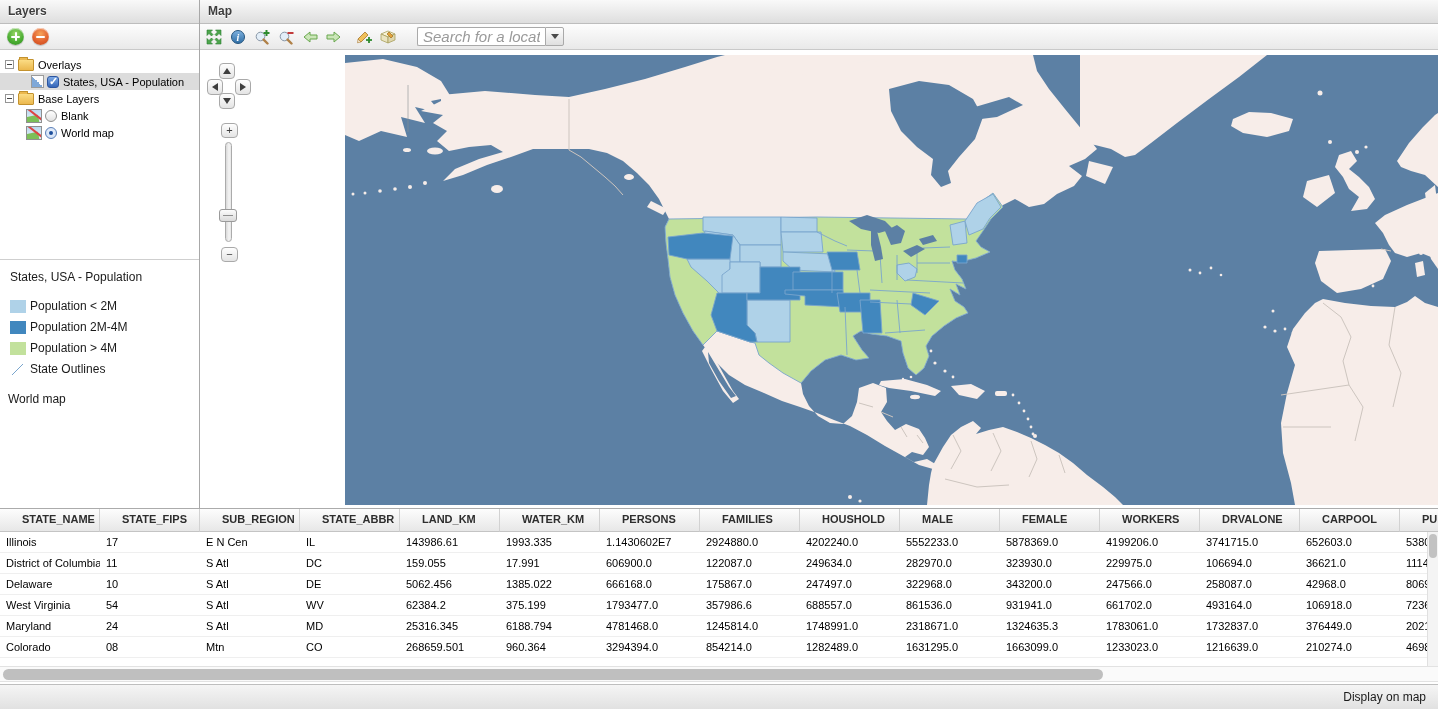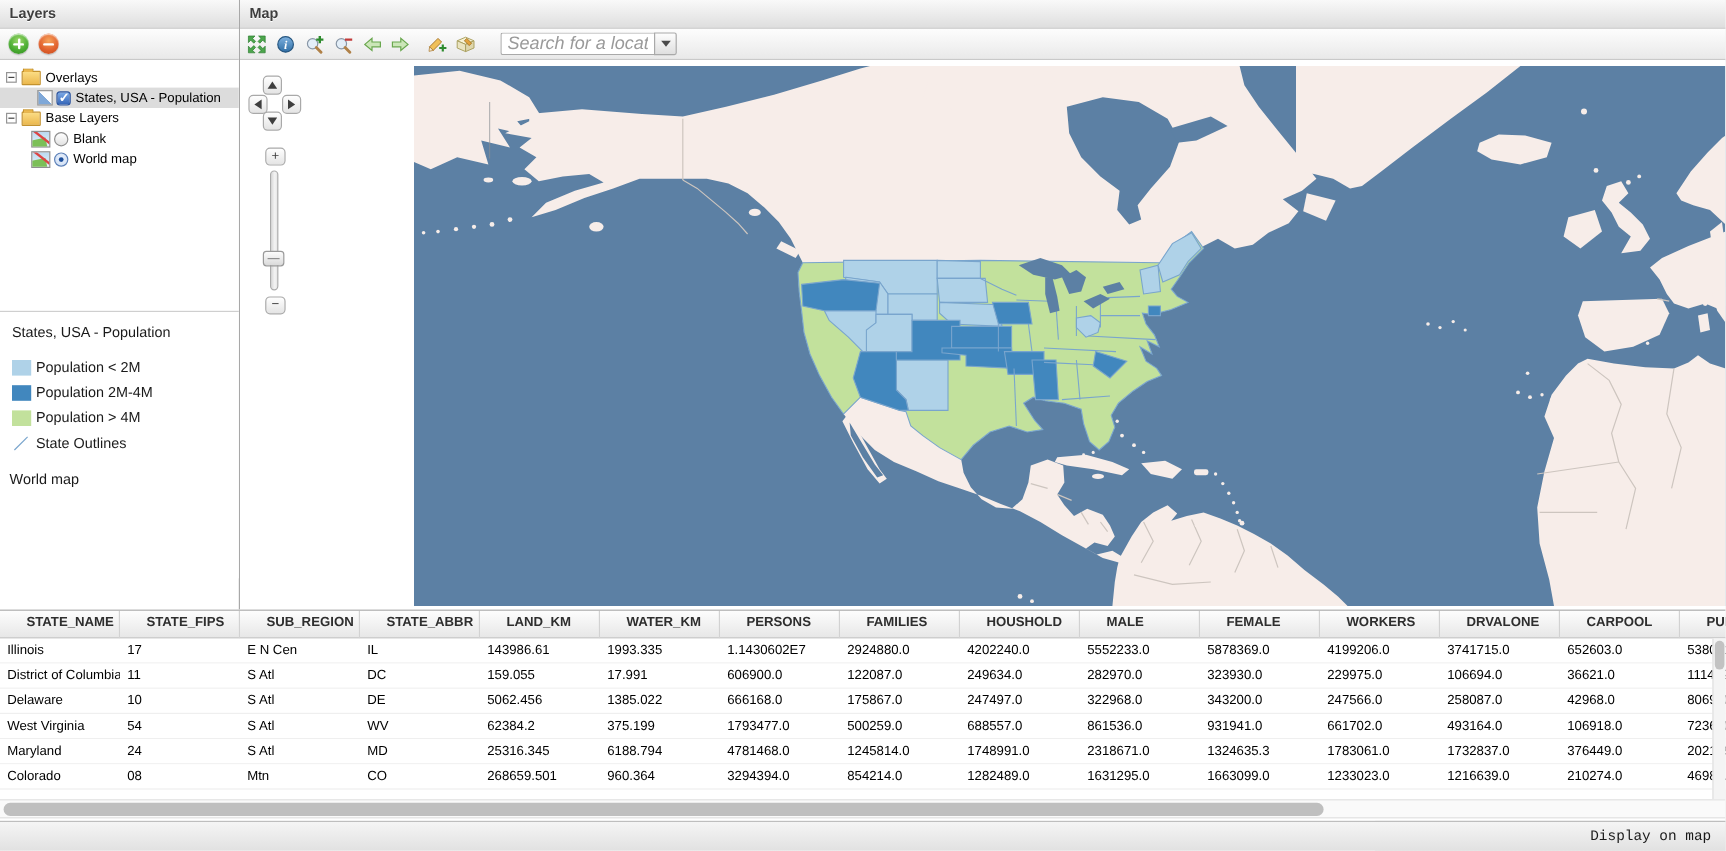--- a/index.html
+++ b/index.html
@@ -106,21 +106,21 @@
   .td { width:100px; flex:none; padding:4px 4px 0 6px; font-size:11px; color:#000;
     white-space:nowrap; overflow:hidden; }
   .hscroll { position:absolute; left:0; top:157px; width:1438px; height:16px; background:#FAFAFA;
     border-top:1px solid #E2E2E2; border-bottom:1px solid #E2E2E2; }
   .hscroll-thumb { position:absolute; left:3px; top:2px; width:1100px; height:11px; background:#BFBFBF; border-radius:6px; cursor:grab; }
   .vscroll { position:absolute; right:0; top:23px; width:11px; height:134px; background:#F4F4F4; border-left:1px solid #E0E0E0; }
   .vscroll-thumb { position:absolute; left:1px; top:2px; width:8px; height:24px; background:#C2C2C2; border-radius:4px; cursor:grab; }
 
   .status-bar { position:absolute; left:0; top:684px; width:1438px; height:25px;
     background:linear-gradient(#F5F5F5,#E1E1E1); border-top:1px solid #BEBEBE;
-    font-size:12px; color:#1a1a1a; line-height:24px; text-align:right; padding-right:12px;font-family:Liberation Mono, monospace; }
+    font-size:12px; color:#1a1a1a; line-height:24px; text-align:right; padding-right:12px; }
 
   
   .sea { fill:var(--ocean); }
   .land { fill:var(--land); }
   .carve { fill:var(--ocean); }
   .us-base { fill:var(--pop-gt-4m); stroke:var(--state-outline); stroke-width:0.9; }
   .st-lo  { fill:var(--pop-lt-2m);  stroke:var(--state-outline); stroke-width:0.9; }
   .st-mid { fill:var(--pop-2m-4m);  stroke:var(--state-outline); stroke-width:0.9; }
   .st-line { fill:none; stroke:var(--state-outline); stroke-width:0.9; }
   .cborder { fill:none; stroke:var(--country-border); stroke-width:1; }
@@ -552,21 +552,21 @@
           <div class="td">8069.0</div>
         </div>
         <div class="tr">
           <div class="td">West Virginia</div>
           <div class="td">54</div>
           <div class="td">S Atl</div>
           <div class="td">WV</div>
           <div class="td">62384.2</div>
           <div class="td">375.199</div>
           <div class="td">1793477.0</div>
-          <div class="td">500259.0</div>
+          <div class="td">357986.6</div>
           <div class="td">688557.0</div>
           <div class="td">861536.0</div>
           <div class="td">931941.0</div>
           <div class="td">661702.0</div>
           <div class="td">493164.0</div>
           <div class="td">106918.0</div>
           <div class="td">7236.0</div>
         </div>
         <div class="tr">
           <div class="td">Maryland</div>

